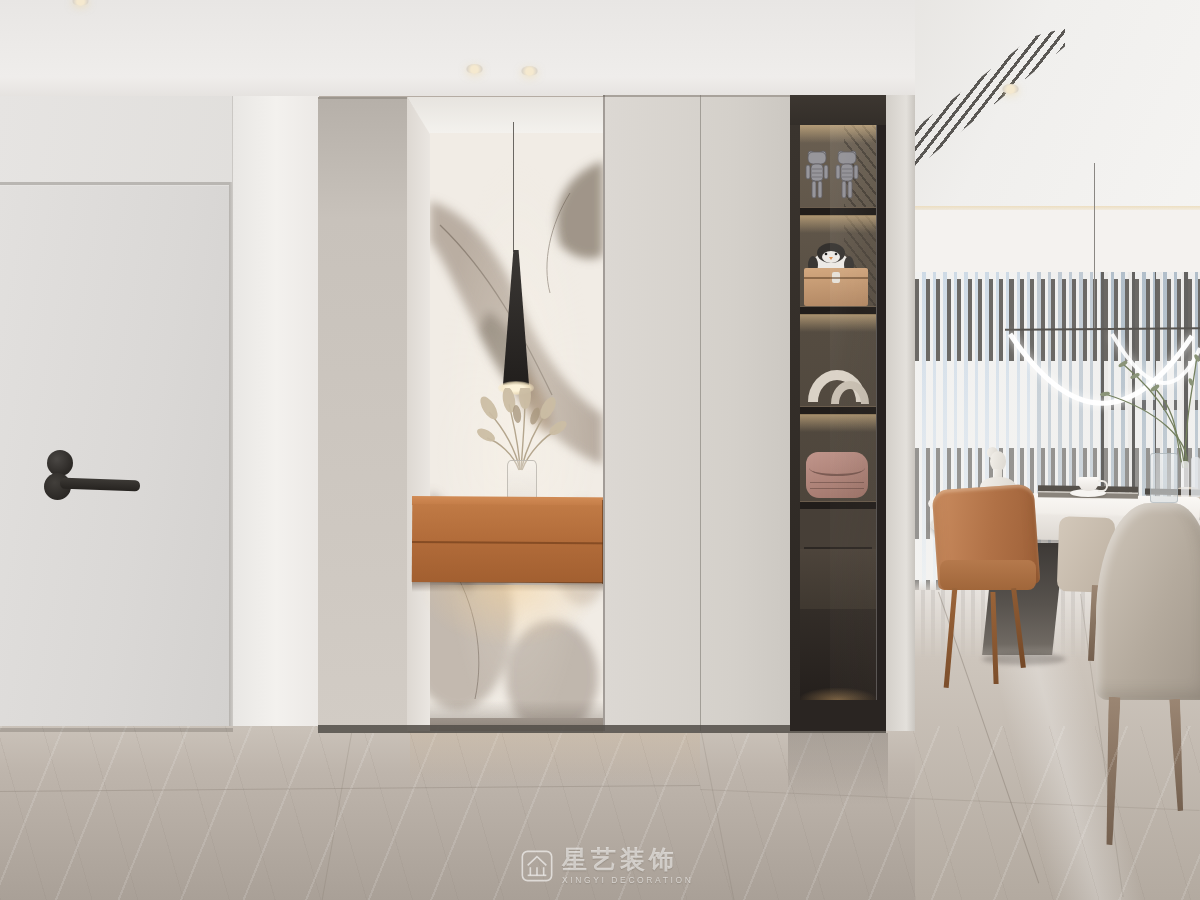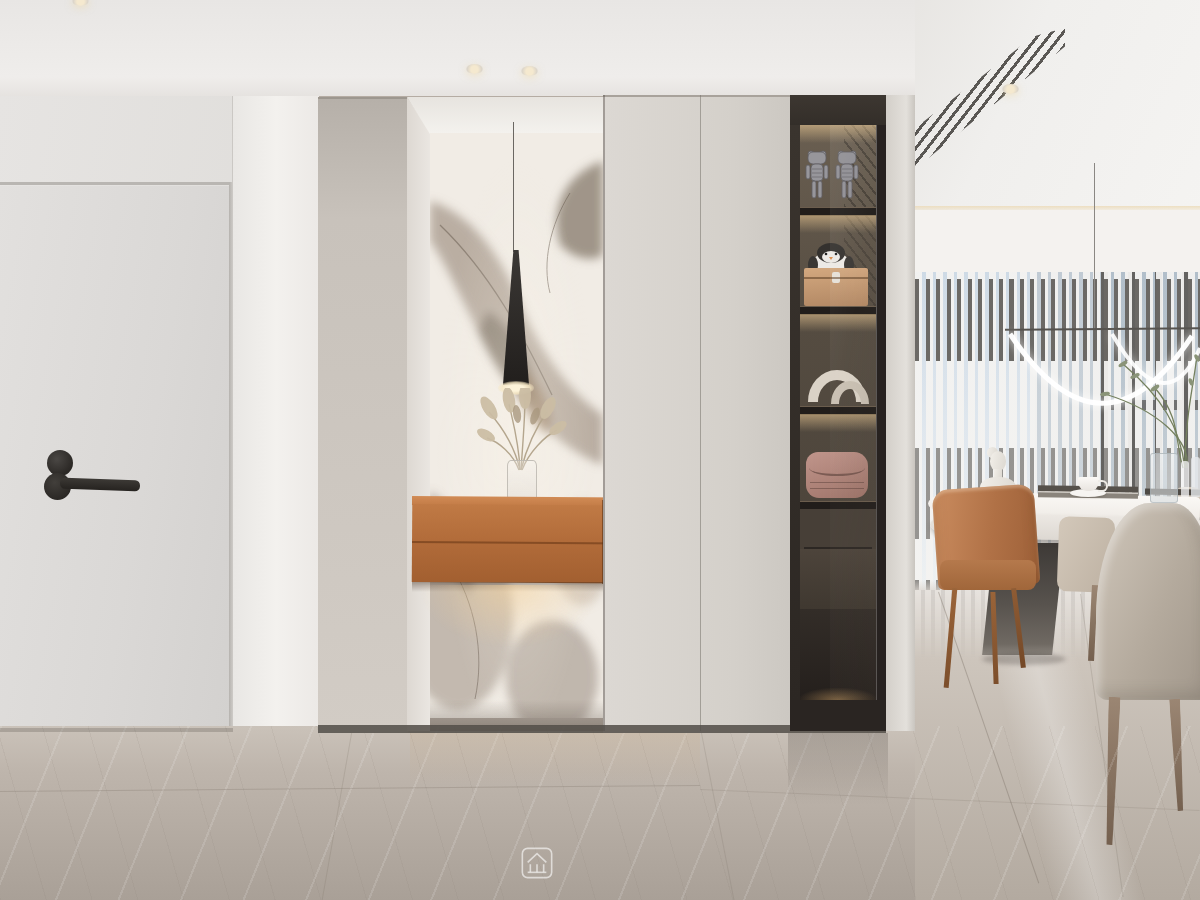--- a/index.html
+++ b/index.html
@@ -539,15 +539,19 @@
 
   <div class="abs watermark">
     <svg class="wm-logo" viewBox="0 0 48 48">
       <g stroke="rgba(255,255,255,0.75)" stroke-width="2.4" fill="none">
         <rect x="2" y="2" width="44" height="44" rx="8"></rect>
         <path d="M10,23 L24,10 L38,23"></path>
         <path d="M14,26 V38 M24,26 V38 M34,26 V38"></path>
         <path d="M10,38 H38"></path>
       </g>
     </svg>
+    <div class="wm-text">
+      <div class="wm-cn">星艺装饰</div>
+      <div class="wm-en">XINGYI DECORATION</div>
+    </div>
   </div>
 
 </div>
 
 </body></html>

